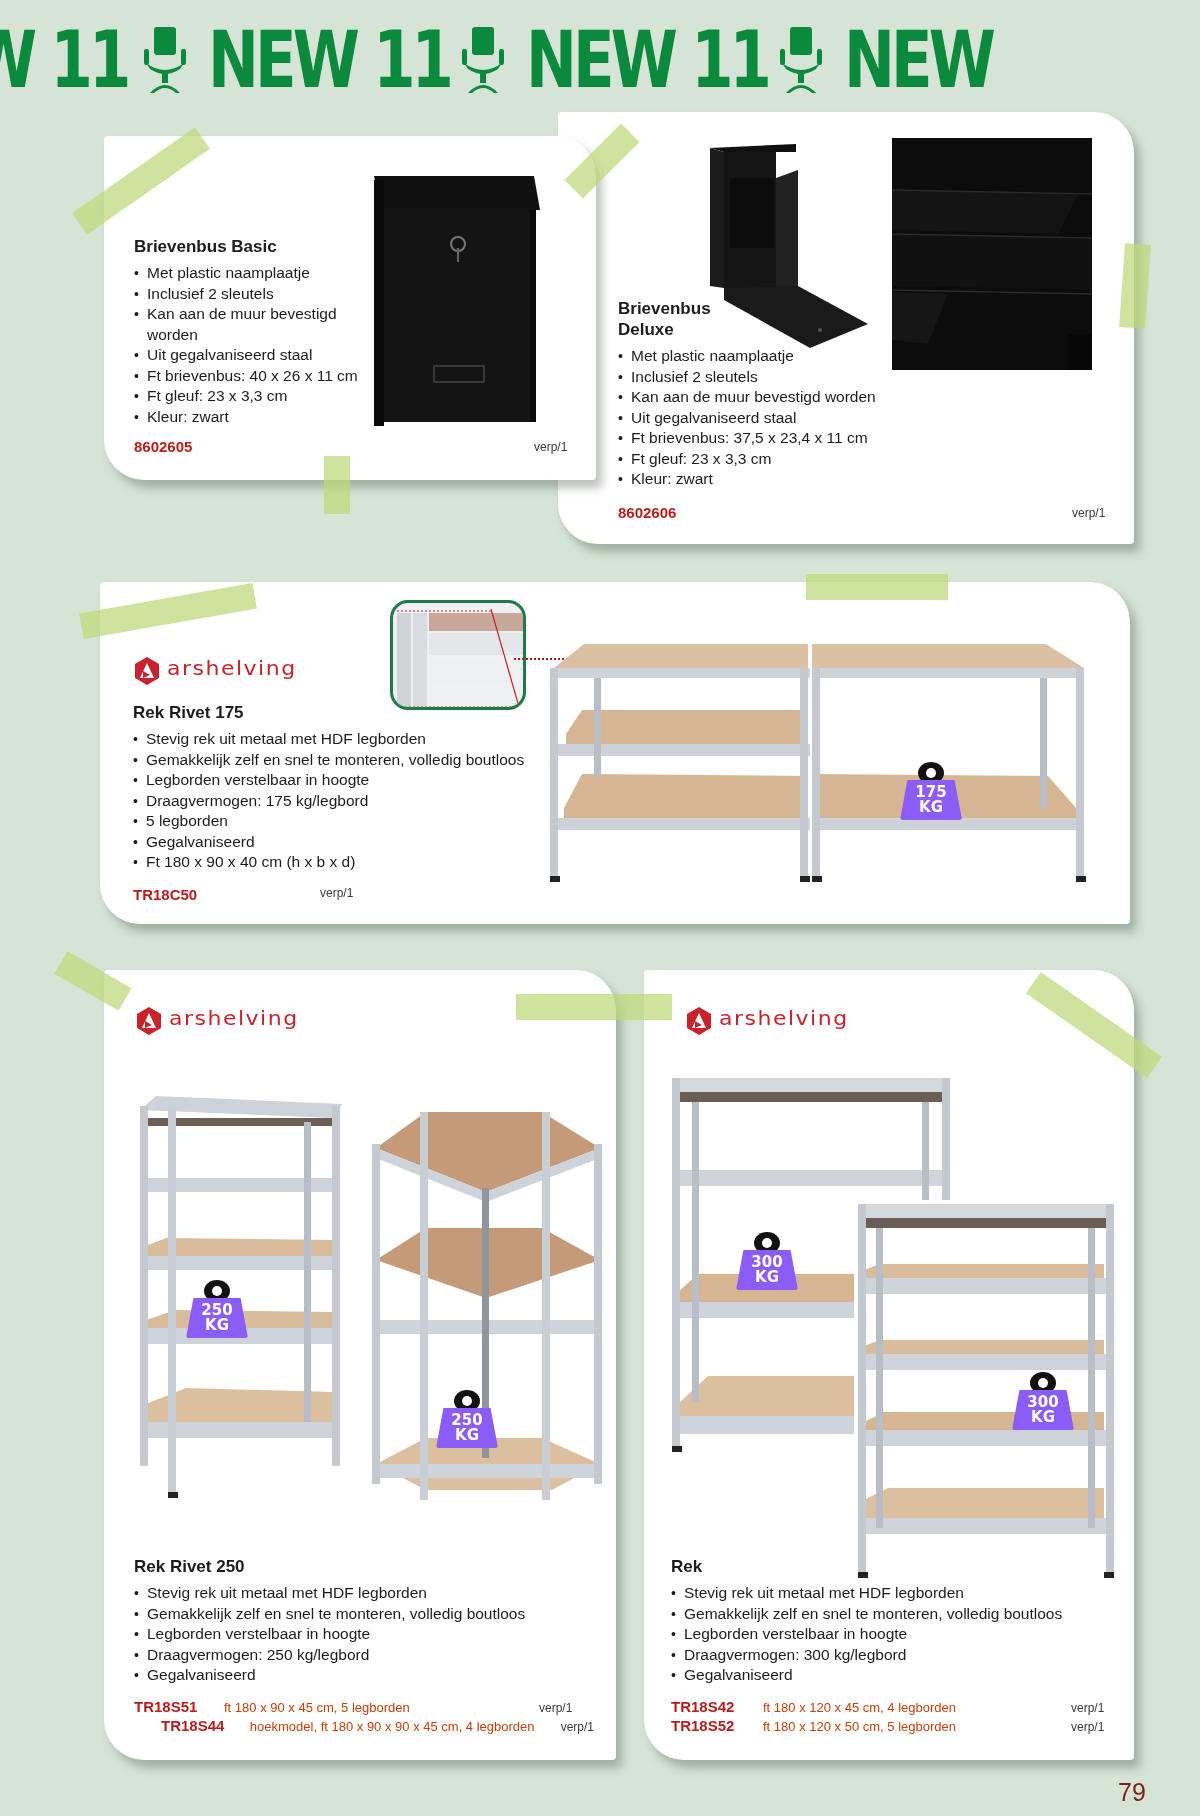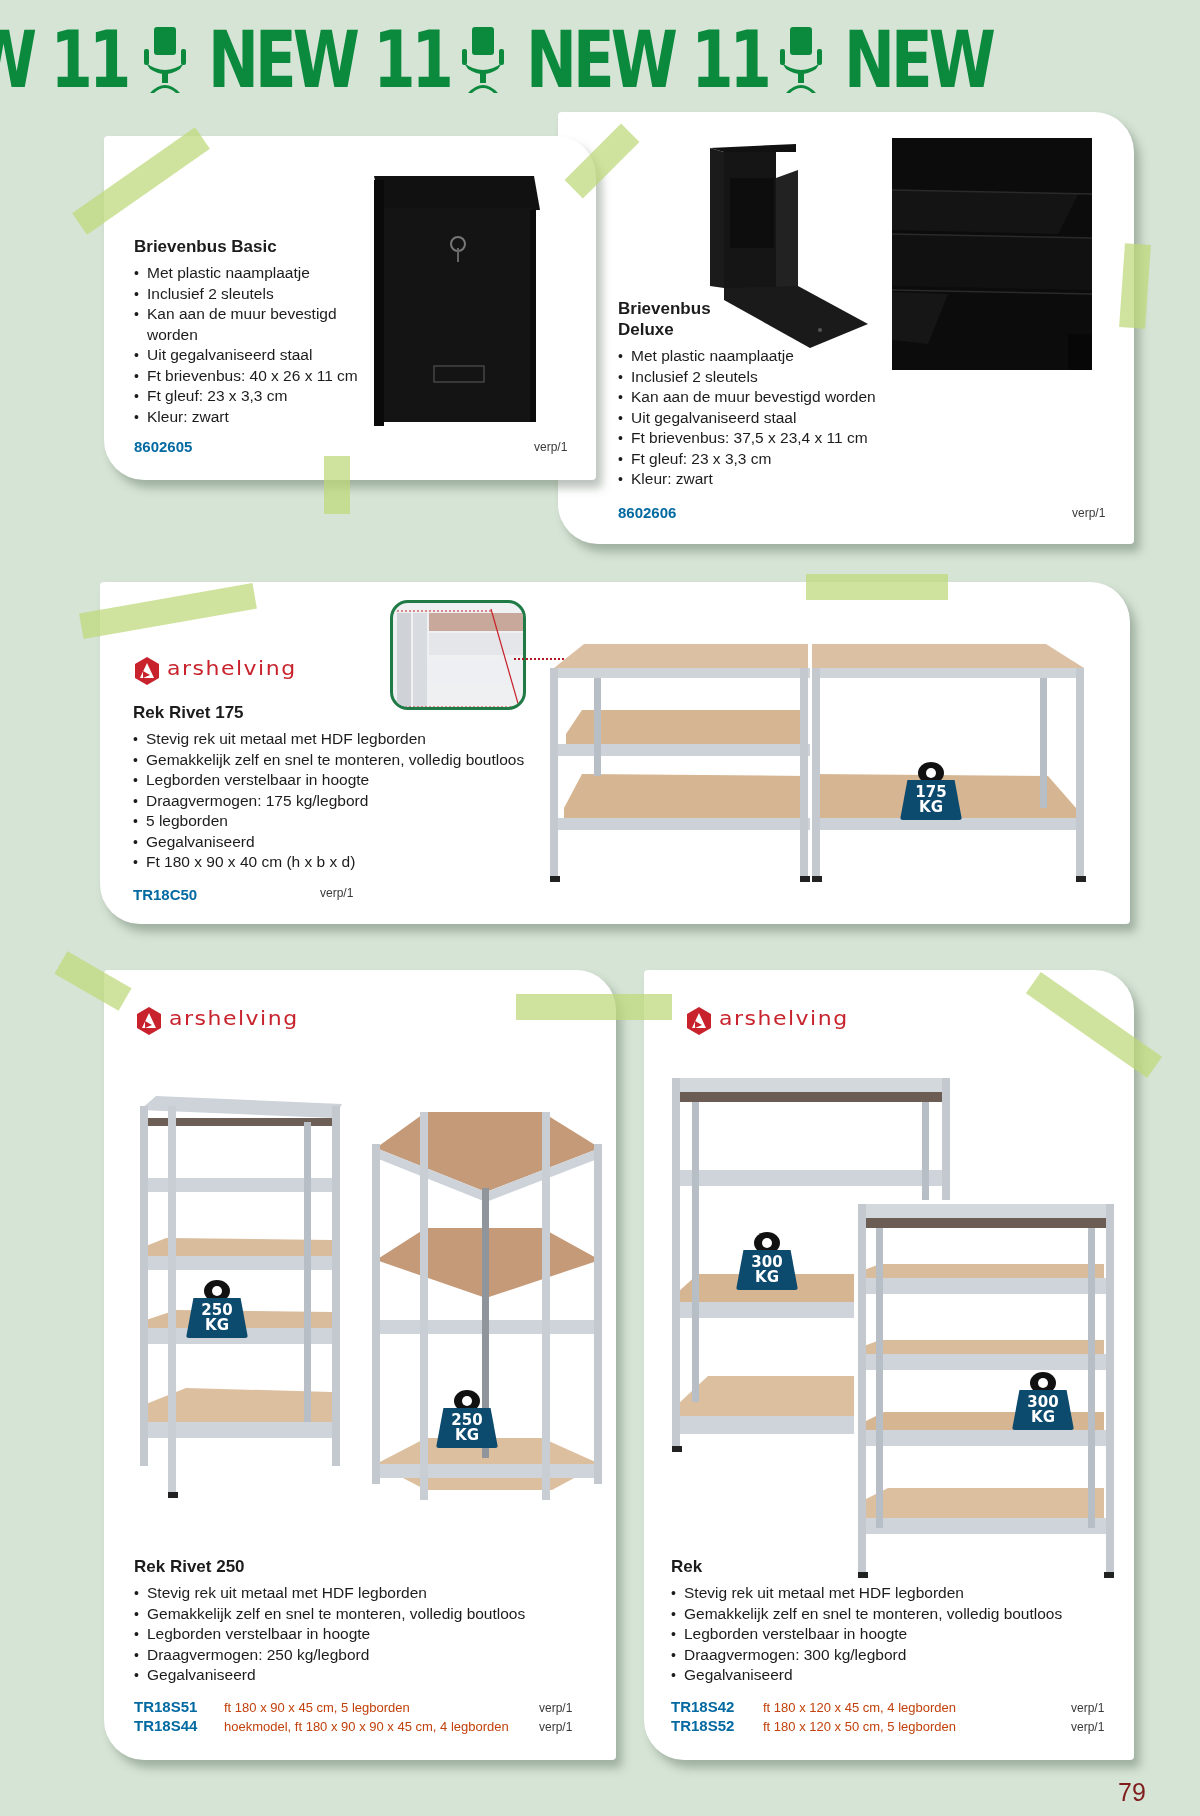--- a/index.html
+++ b/index.html
@@ -51,21 +51,21 @@
     font-size: 17px; font-weight: bold; color: #1c1c1c; line-height: 21px;
   }
   ul.bullets { list-style: none; margin-top: 6px; }
   ul.bullets li {
     font-size: 15.5px; line-height: 20.5px; color: #1c1c1c;
     padding-left: 13px; position: relative;
   }
   ul.bullets li::before {
     content: "\2022"; position: absolute; left: 0; top: 0; font-size: 14px;
   }
-  .sku { font-size: 15px; font-weight: bold; color: #0369a1; }
+  .sku { font-size: 15px; font-weight: bold; color: #b91c1c; }
   .verp { font-size: 12px; color: #3a3a3a; }
   .row { display: flex; align-items: baseline; }
   .spec { font-size: 13px; color: #c2410c; }
   .ar-logo { display: flex; align-items: flex-start; height: 30px; }
   .ar-logo .hex { width: 30px; height: 30px; }
   .ar-logo .word {
     font-family: "DejaVu Sans", sans-serif;
     font-size: 22px; letter-spacing: 1.5px; color: #c8232c; margin-left: 5px;
     font-weight: normal; text-transform: lowercase;
     transform: scaleY(0.85);
@@ -76,21 +76,21 @@
   .weight .ring {
     position: absolute; left: 18px; top: 0; width: 26px; height: 22px;
     border-radius: 50%; background: #111;
   }
   .weight .ring::after {
     content: ""; position: absolute; left: 8px; top: 6px; width: 10px; height: 10px;
     border-radius: 50%; background: #fff;
   }
   .weight .body {
     position: absolute; left: 0; top: 18px; width: 62px; height: 40px;
-    background: #0c4a6e; clip-path: polygon(12% 0, 88% 0, 100% 100%, 0 100%);
+    background: #8b5cf6; clip-path: polygon(12% 0, 88% 0, 100% 100%, 0 100%);
     border-radius: 3px;
     color: #fff; font-family: "DejaVu Sans", sans-serif; font-weight: bold;
     font-size: 15px; line-height: 15px; text-align: center; padding-top: 5px;
   }
   .page-num {
     position: absolute; left: 1094px; top: 1778px; font-size: 25px; color: #7f1d1d; margin-left: 24px;
   }
 </style>
 </head>
 <body>
@@ -335,21 +335,21 @@
       <li>Gegalvaniseerd</li>
     </ul>
   </div>
   <div style="position:absolute; left:30px; top:728px; width:460px;">
     <div class="row" style="height:19px;">
       <span class="sku" style="width:90px;">TR18S51</span>
       <span class="spec" style="width:315px;">ft 180 x 90 x 45 cm, 5 legborden</span>
       <span class="verp">verp/1</span>
     </div>
     <div class="row" style="height:19px;">
-      <span class="sku" style="width:90px;">TR18S44</span>
+      <span class="sku" style="width:90px;margin-left:27px;">TR18S44</span>
       <span class="spec" style="width:315px;">hoekmodel, ft 180 x 90 x 90 x 45 cm, 4 legborden</span>
       <span class="verp">verp/1</span>
     </div>
   </div>
 </div>
 
 <div class="card" style="left:644px; top:970px; width:490px; height:790px;">
   <div class="ar-logo" style="position:absolute; left:40px; top:36px;">
     <svg class="hex" viewBox="0 0 30 30">
       <polygon points="15,1 27,8 27,22 15,29 3,22 3,8" fill="#c8232c"></polygon>

